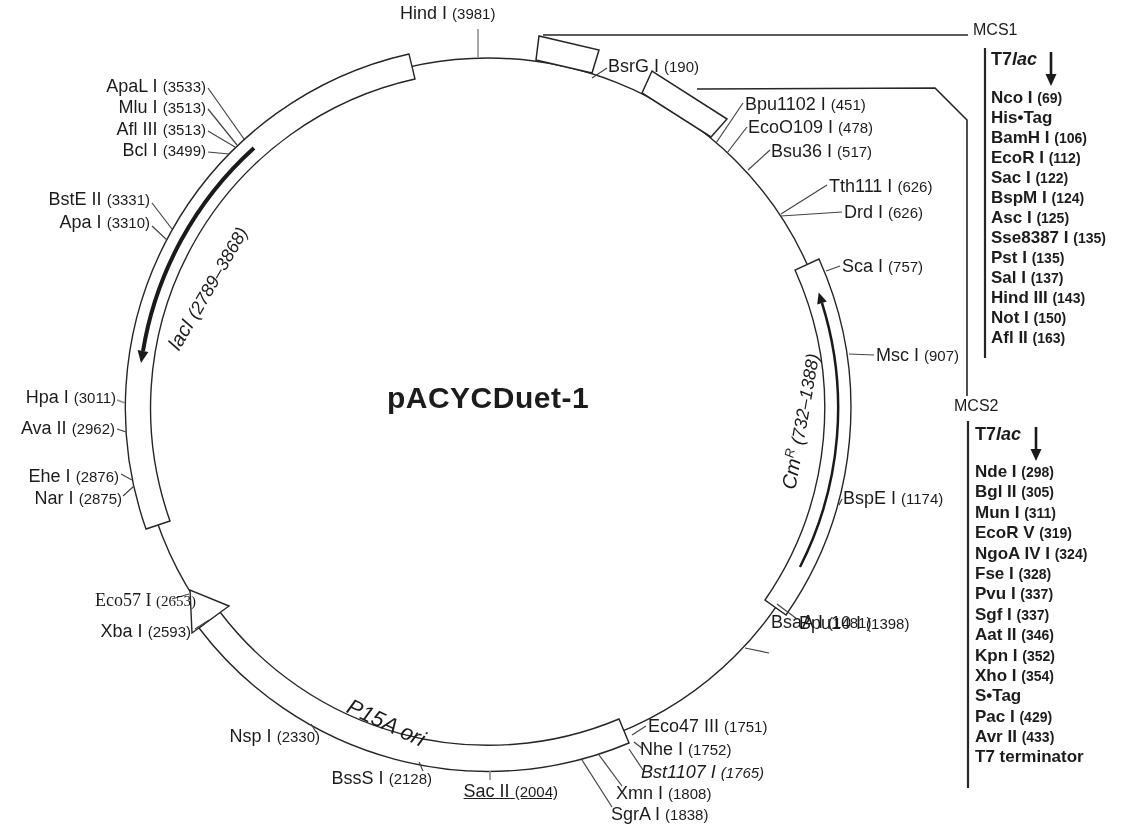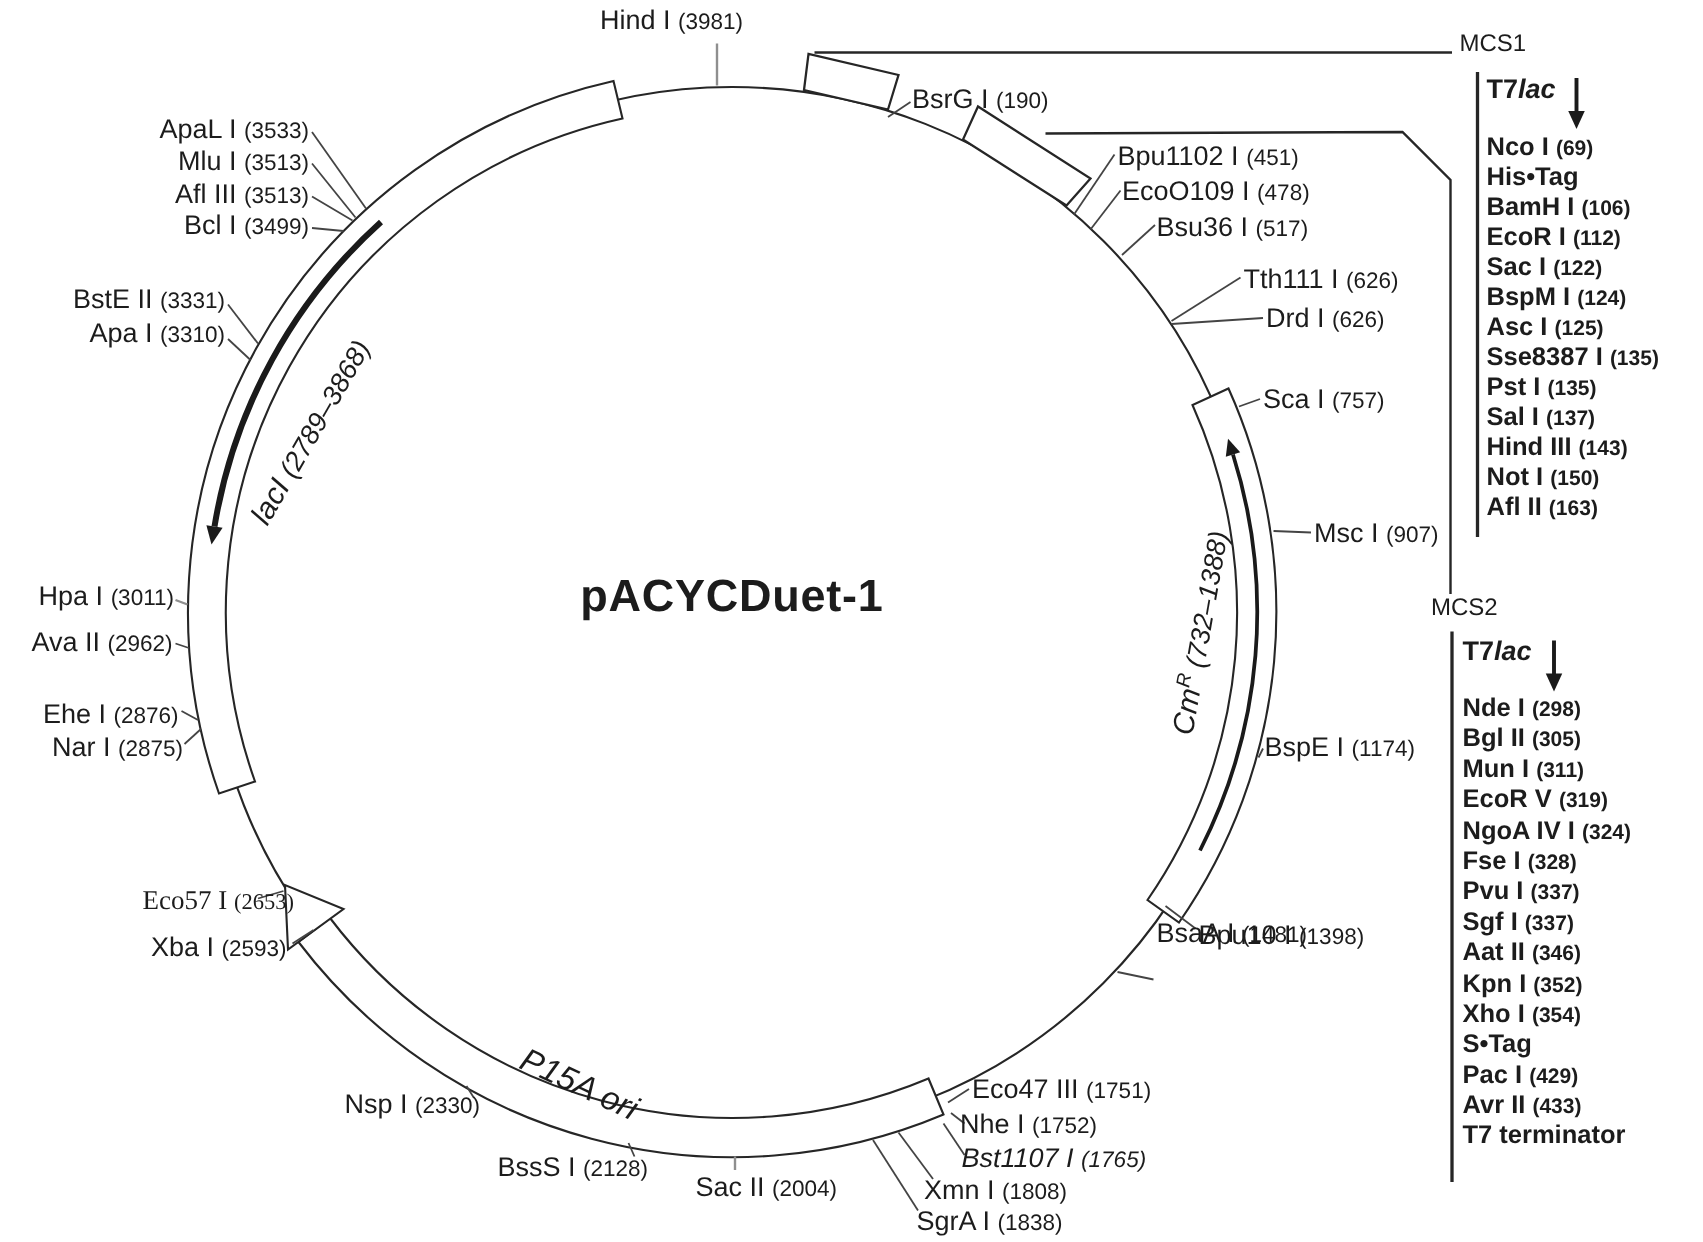--- a/index.html
+++ b/index.html
@@ -118,21 +118,21 @@
   <div class="site" style="left:842px;top:256px;"><span>Sca I</span> <span class="num">(757)</span></div>
   <div class="site" style="left:876px;top:345px;"><span>Msc I</span> <span class="num">(907)</span></div>
   <div class="site" style="left:843px;top:488px;"><span>BspE I</span> <span class="num">(1174)</span></div>
   <div class="site" style="left:799px;top:613px;"><span>Bpu10 I</span> <span class="num">(1398)</span></div>
   <div class="site" style="left:771px;top:612px;"><span>BsaA I</span> <span class="num">(1481)</span></div>
   <div class="site" style="left:648px;top:716px;"><span>Eco47 III</span> <span class="num">(1751)</span></div>
   <div class="site" style="left:640px;top:739px;"><span>Nhe I</span> <span class="num">(1752)</span></div>
   <div class="site" style="left:641px;top:762px;font-style:italic;"><span>Bst1107 I</span> <span class="num">(1765)</span></div>
   <div class="site" style="left:616px;top:783px;"><span>Xmn I</span> <span class="num">(1808)</span></div>
   <div class="site" style="left:611px;top:804px;"><span>SgrA I</span> <span class="num">(1838)</span></div>
-  <div class="site" style="right:577px;top:781px;"><span>Sac II</span> <span class="num">(2004)</span></div>
+  <div class="site" style="right:577px;top:781px;text-decoration:underline;"><span>Sac II</span> <span class="num">(2004)</span></div>
   <div class="site" style="right:703px;top:768px;"><span>BssS I</span> <span class="num">(2128)</span></div>
   <div class="site" style="right:815px;top:726px;"><span>Nsp I</span> <span class="num">(2330)</span></div>
   <div class="site" style="right:944px;top:621px;"><span>Xba I</span> <span class="num">(2593)</span></div>
   <div class="site" style="right:939px;top:590px;font-family:Liberation Serif, serif;"><span>Eco57 I</span> <span class="num">(2653)</span></div>
   <div class="site" style="right:1013px;top:488px;"><span>Nar I</span> <span class="num">(2875)</span></div>
   <div class="site" style="right:1016px;top:466px;"><span>Ehe I</span> <span class="num">(2876)</span></div>
   <div class="site" style="right:1020px;top:418px;"><span>Ava II</span> <span class="num">(2962)</span></div>
   <div class="site" style="right:1019px;top:387px;"><span>Hpa I</span> <span class="num">(3011)</span></div>
   <div class="site" style="right:985px;top:212px;"><span>Apa I</span> <span class="num">(3310)</span></div>
   <div class="site" style="right:985px;top:189px;"><span>BstE II</span> <span class="num">(3331)</span></div>

